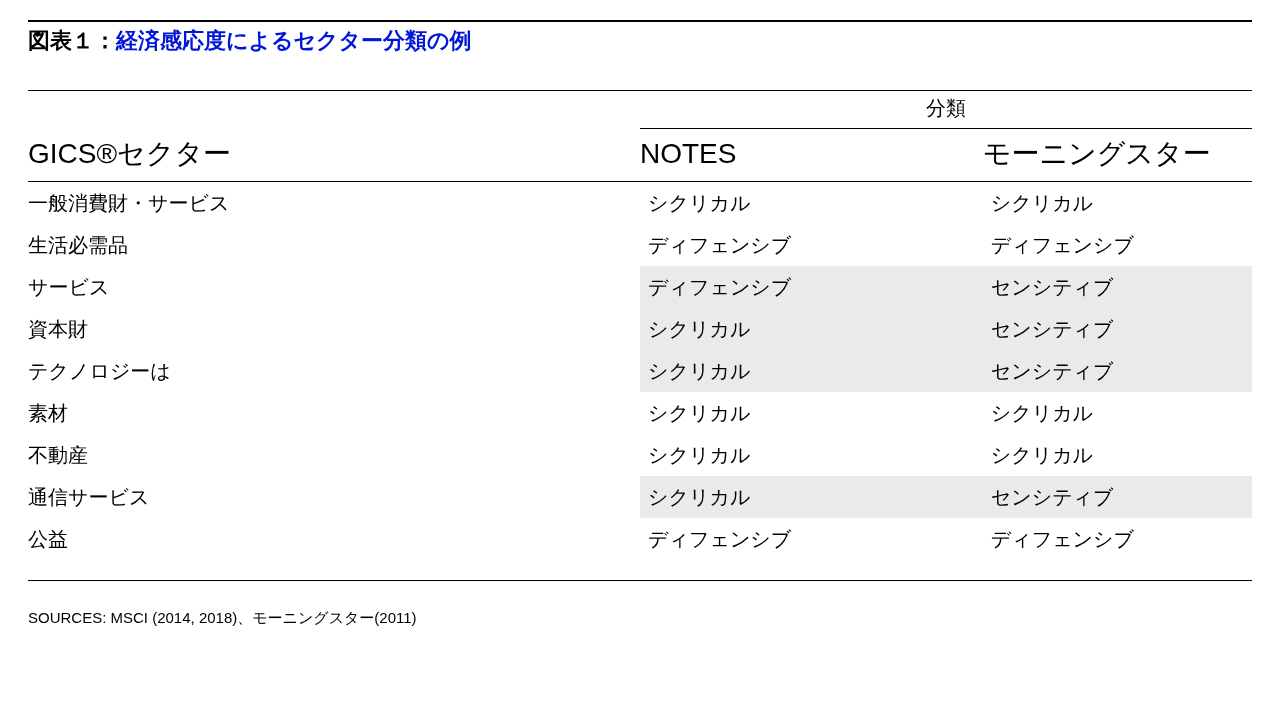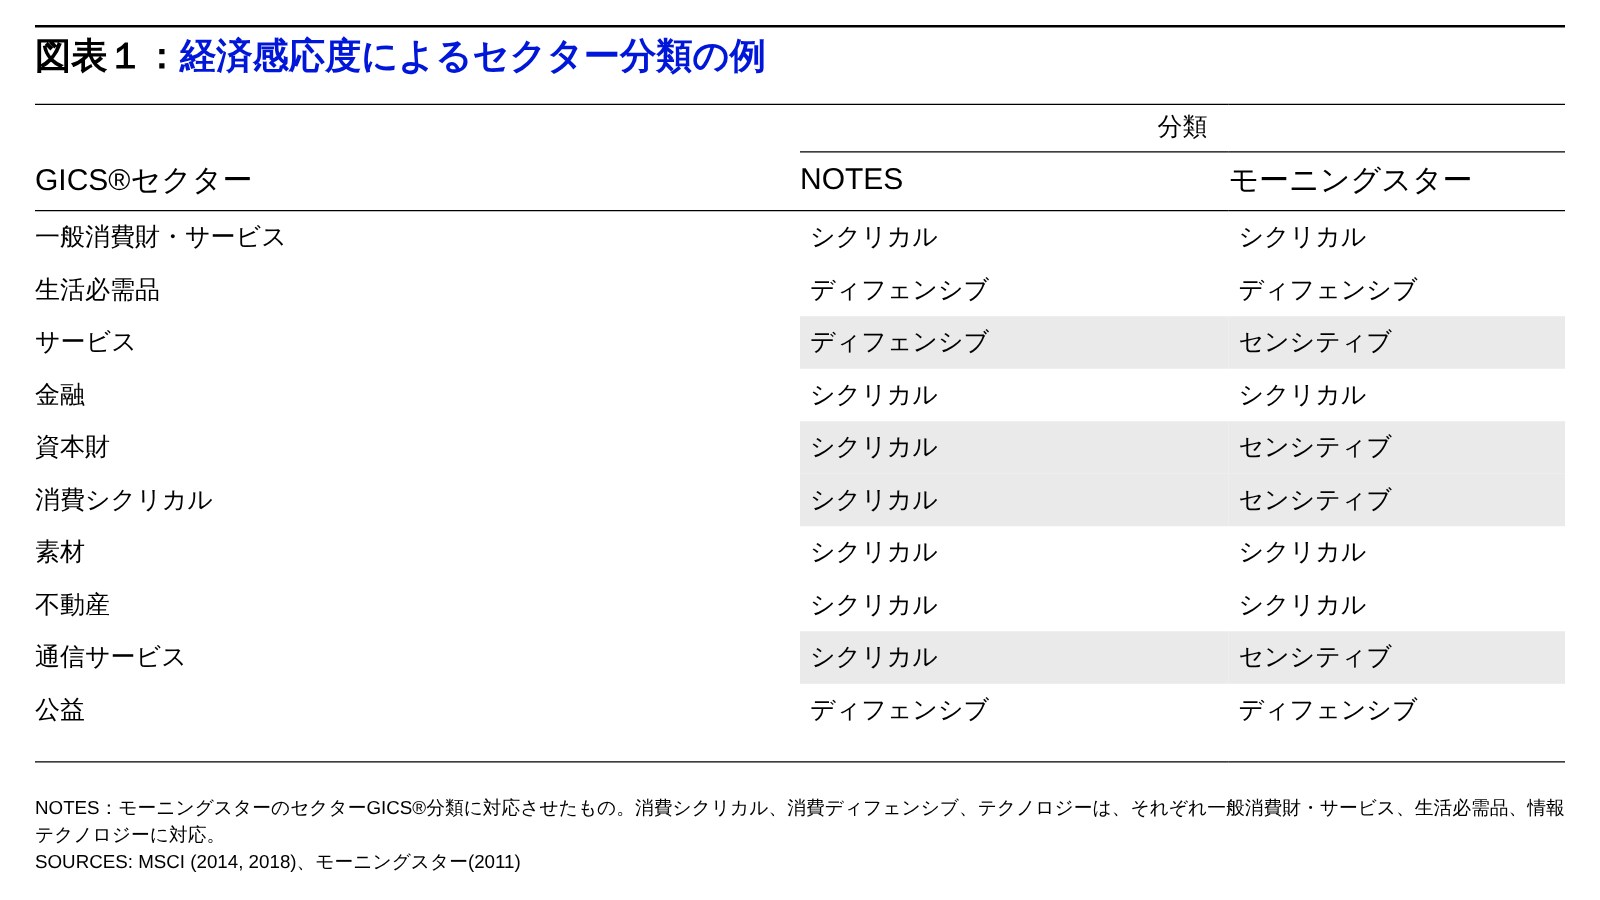--- a/index.html
+++ b/index.html
@@ -13,32 +13,32 @@
     .page {
       width: 1280px;
       padding: 20px 28px 0 28px;
     }
     .top-rule {
       border-top: 2px solid #000;
       height: 0;
       margin-bottom: 6px;
     }
     .title {
-      font-size: 29px;
+      font-size: 22px;
       font-weight: 700;
       line-height: 1.2;
     }
     .title .lead {
       color: #000;
     }
     .title .hi {
       color: #0016D9;
     }
     .table-wrap {
-      margin-top: 20px;
+      margin-top: 36px;
     }
     table {
       width: 100%;
       border-collapse: collapse;
       table-layout: fixed;
       font-size: 20px;
     }
     col.c1 { width: 50%; }
     col.c2 { width: 28%; }
     col.c3 { width: 22%; }
@@ -54,21 +54,21 @@
       border-bottom: 1px solid #000;
       text-align: center;
       padding: 4px 0 6px 0;
     }
     thead tr.superhdr th.blank {
       padding: 4px 0 6px 0;
     }
     thead tr.subhdr th {
       padding: 6px 8px 8px 0;
       border-bottom: 1.5px solid #000;
-      font-size: 24px;
+      font-size: 28px;
     }
     tbody td {
       padding: 6px 0 6px 0;
       line-height: 1.5;
     }
     tbody td.sector {
       padding-left: 0;
     }
     tbody td.cls {
       padding-left: 8px;
@@ -124,32 +124,27 @@
           <tr>
             <td class="sector">生活必需品</td>
             <td class="cls">ディフェンシブ</td>
             <td class="cls">ディフェンシブ</td>
           </tr>
           <tr class="shade">
             <td class="sector">サービス</td>
             <td class="cls">ディフェンシブ</td>
             <td class="cls">センシティブ</td>
           </tr>
-          <tr>
-            <td class="sector">金融</td>
-            <td class="cls">シクリカル</td>
-            <td class="cls">シクリカル</td>
-          </tr>
           <tr class="shade">
             <td class="sector">資本財</td>
             <td class="cls">シクリカル</td>
             <td class="cls">センシティブ</td>
           </tr>
           <tr class="shade">
-            <td class="sector">消費シクリカル</td>
+            <td class="sector">テクノロジーは</td>
             <td class="cls">シクリカル</td>
             <td class="cls">センシティブ</td>
           </tr>
           <tr>
             <td class="sector">素材</td>
             <td class="cls">シクリカル</td>
             <td class="cls">シクリカル</td>
           </tr>
           <tr>
             <td class="sector">不動産</td>
@@ -164,16 +159,15 @@
           <tr>
             <td class="sector">公益</td>
             <td class="cls">ディフェンシブ</td>
             <td class="cls">ディフェンシブ</td>
           </tr>
         </tbody>
     </table>
   </div>
 
   <div class="footer">
-    <div>NOTES：モーニングスターのセクターGICS®分類に対応させたもの。消費シクリカル、消費ディフェンシブ、テクノロジーは、それぞれ一般消費財・サービス、生活必需品、情報テクノロジーに対応。</div>
     <div>SOURCES: MSCI (2014, 2018)、モーニングスター(2011)</div>
   </div>
 </div>
 
 </body></html>

